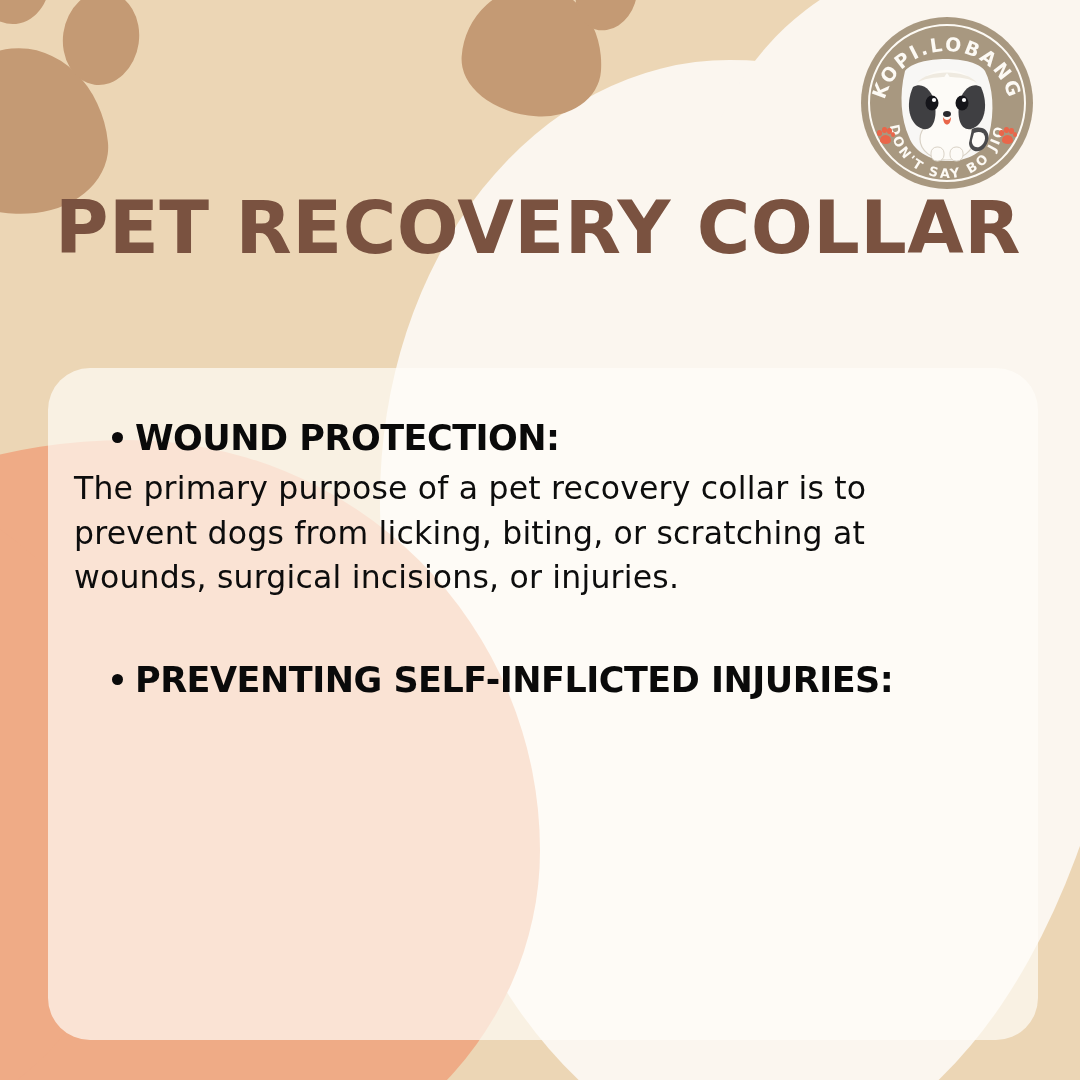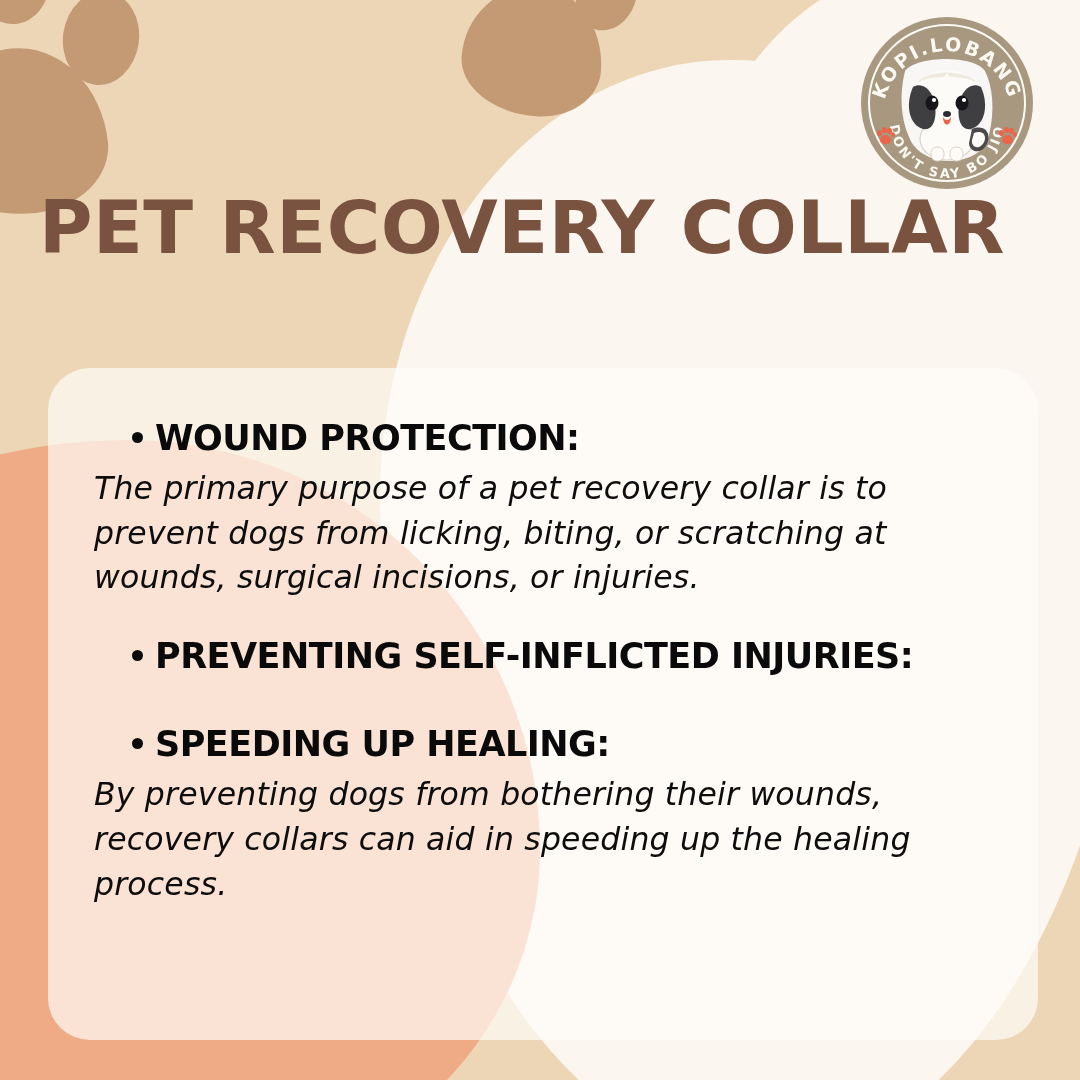--- a/index.html
+++ b/index.html
@@ -100,42 +100,42 @@
   .mini-paw .mp-t1 { left:0px;  top:3px; width:4.5px; height:5.5px; }
   .mini-paw .mp-t2 { left:5px;  top:0px; width:4.5px; height:5.5px; }
   .mini-paw .mp-t3 { left:10px; top:1px; width:4.5px; height:5.5px; }
   .mini-paw .mp-t4 { left:14px; top:5px; width:4px;   height:5px; }
   #mini-paw-left  { left:16px;  top:110px; }
   #mini-paw-right { left:138px; top:110px; }
 
   
   #title-block {
     position:absolute;
-    left:39px; top:192px;
+    left:55px; top:192px;
     width:900px;
   }
   #title-block .tline {
     font-family:"DejaVu Sans", sans-serif;
     font-weight:bold;
     font-size:73px;
     line-height:0.98;
     letter-spacing:0.5px;
     color:#7a5240;
     text-transform:uppercase;
     white-space:nowrap;
   }
 
   
   #content-card {
     position:absolute;
     left:48px; top:368px;
     width:990px; height:672px;
     border-radius:42px;
     background:rgba(255,253,249,0.68);
-    padding:30px 46px 0 46px;
+    padding:30px 46px 0 26px;
   }
   .benefit { margin-bottom:8px; }
   .benefit-head {
     font-family:"DejaVu Sans", sans-serif;
     font-weight:bold;
     font-size:35px;
     letter-spacing:-0.5px;
     color:#0a0a0a;
     text-transform:uppercase;
     padding-left:38px;
@@ -150,24 +150,23 @@
     vertical-align:middle;
     margin-right:12px;
     margin-bottom:5px;
   }
   .benefit-body {
     font-family:"DejaVu Sans", sans-serif;
     font-size:31.5px;
     line-height:1.42;
     color:#0d0d0d;
     letter-spacing:0.2px;
-    font-style:italic;
   }
   #benefit-0 { margin-top:20px; }
-  #benefit-1 { margin-top:36px; }
+  #benefit-1 { margin-top:60px; }
   #benefit-2 { margin-top:48px; }
 </style>
 </head>
 <body>
 
 <div id="poster">
 
   <div class="bg-layer">
     <div class="blob-cream"></div>
     <div class="blob-cream2"></div>
@@ -263,21 +262,15 @@
       </div>
       <div class="benefit-body">The primary purpose of a pet recovery collar is to prevent dogs from licking, biting, or scratching at wounds, surgical incisions, or injuries.</div>
     </div>
 
     <div class="benefit" id="benefit-1">
       <div class="benefit-head">
         <span class="bullet"></span><span>PREVENTING SELF-INFLICTED INJURIES:</span>
       </div>
     </div>
 
-    <div class="benefit" id="benefit-2">
-      <div class="benefit-head">
-        <span class="bullet"></span><span>SPEEDING UP HEALING:</span>
-      </div>
-      <div class="benefit-body">By preventing dogs from bothering their wounds, recovery collars can aid in speeding up the healing process.</div>
-    </div>
 
   </div>
 </div>
 
 </body></html>

